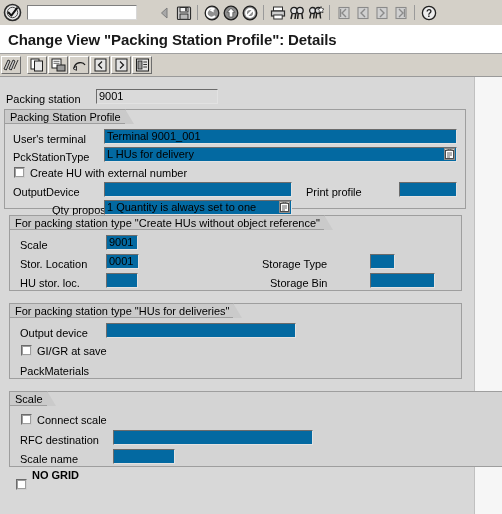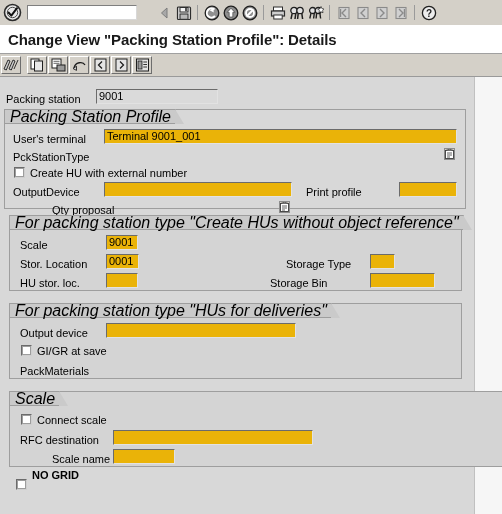--- a/index.html
+++ b/index.html
@@ -82,21 +82,21 @@
     position:absolute;left:475px;top:0;width:27px;height:437px;
     background:#f6f6f6;
   }
 
   
   .lab{position:absolute;font-size:11px;color:#000;white-space:nowrap;line-height:13px;}
 
   
   .fld{
     position:absolute;box-sizing:border-box;height:15px;
-    background:#eab308;
+    background:#0369a1;
     border:1px solid #828282;
     border-top-color:#6b6b6b;border-left-color:#6b6b6b;
     border-right-color:#e2e2e2;border-bottom-color:#e2e2e2;
     font-family:"Liberation Sans",sans-serif;font-size:11px;
     padding:0 2px;color:#000;line-height:13px;white-space:nowrap;
     overflow:hidden;
   }
   .fld.key{background:#dadada;}
   .helpbtn{
     position:absolute;right:2px;top:1px;width:11px;height:12px;
@@ -121,21 +121,21 @@
     background:#d8d8d8;
   }
   .grp.inner{background:#d4d4d4;}
   .grphdr{
     position:absolute;left:-1px;top:-1px;height:15px;
     background:#cacaca;
     border:1px solid #9e9e9e;
     box-sizing:border-box;
     display:flex;align-items:center;
     padding:0 4px 0 5px;
-    font-size:16px;color:#000;white-space:nowrap;font-style:italic;
+    font-size:11px;color:#000;white-space:nowrap;
   }
   .grphdr .slant{
     position:absolute;right:-9px;top:-1px;width:0;height:0;
     border-style:solid;
     border-width:15px 0 0 9px;
     border-color:transparent transparent transparent #cacaca;
   }
 
   
   svg{display:block;}
@@ -338,40 +338,42 @@
 
         <div class="grphdr" style="left:-1px;top:-1px;min-width:120px;">
           <span>Packing Station Profile</span>
           <span class="slant"></span>
         </div>
 
         <div class="lab" style="left:8px;top:23px;">User's terminal</div>
         <div class="fld" style="left:99px;top:19px;width:353px;">Terminal 9001_001</div>
 
         <div class="lab" style="left:8px;top:41px;">PckStationType</div>
+        <div class="fld" style="left:99px;top:37px;width:353px;">L   HUs for delivery</div>
         <div class="helpbtn" style="left:439px;top:38px;">
           <svg width="9" height="10" viewBox="0 0 9 10">
             <rect x="0.5" y="1.5" width="8" height="8" fill="#ffffff" stroke="#3a3a3a" stroke-width="0.9"></rect>
             <path d="M0.5 1.5 L4.5 0.2 L8.5 1.5" fill="#9a9a9a" stroke="#3a3a3a" stroke-width="0.7"></path>
             <line x1="2" y1="4" x2="7" y2="4" stroke="#3a3a3a" stroke-width="0.8"></line>
             <line x1="2" y1="6" x2="7" y2="6" stroke="#3a3a3a" stroke-width="0.8"></line>
             <line x1="2" y1="8" x2="5" y2="8" stroke="#3a3a3a" stroke-width="0.8"></line>
           </svg>
         </div>
 
         <div class="cbx" style="left:9px;top:57px;"></div>
         <div class="lab" style="left:25px;top:57px;">Create HU with external number</div>
 
         <div class="lab" style="left:8px;top:76px;">OutputDevice</div>
         <div class="fld" style="left:99px;top:72px;width:188px;"></div>
 
         <div class="lab" style="left:301px;top:76px;">Print profile</div>
         <div class="fld" style="left:394px;top:72px;width:58px;"></div>
 
         <div class="lab" style="left:12px;top:94px;margin-left:35px;">Qty proposal</div>
+        <div class="fld" style="left:99px;top:90px;width:188px;">1   Quantity is always set to one</div>
         <div class="helpbtn" style="left:274px;top:91px;">
           <svg width="9" height="10" viewBox="0 0 9 10">
             <rect x="0.5" y="1.5" width="8" height="8" fill="#ffffff" stroke="#3a3a3a" stroke-width="0.9"></rect>
             <path d="M0.5 1.5 L4.5 0.2 L8.5 1.5" fill="#9a9a9a" stroke="#3a3a3a" stroke-width="0.7"></path>
             <line x1="2" y1="4" x2="7" y2="4" stroke="#3a3a3a" stroke-width="0.8"></line>
             <line x1="2" y1="6" x2="7" y2="6" stroke="#3a3a3a" stroke-width="0.8"></line>
             <line x1="2" y1="8" x2="5" y2="8" stroke="#3a3a3a" stroke-width="0.8"></line>
           </svg>
         </div>
 
@@ -384,21 +386,21 @@
 
           <div class="lab" style="left:10px;top:23px;">Scale</div>
           <div class="fld" style="left:96px;top:19px;width:32px;">9001</div>
 
           <div class="lab" style="left:10px;top:42px;">Stor. Location</div>
           <div class="fld" style="left:96px;top:38px;width:33px;">0001</div>
 
           <div class="lab" style="left:10px;top:61px;">HU stor. loc.</div>
           <div class="fld" style="left:96px;top:57px;width:32px;"></div>
 
-          <div class="lab" style="left:276px;top:42px;text-align:center;">Storage Type</div>
+          <div class="lab" style="left:252px;top:42px;text-align:center;">Storage Type</div>
           <div class="fld" style="left:360px;top:38px;width:25px;"></div>
 
           <div class="lab" style="left:260px;top:61px;">Storage Bin</div>
           <div class="fld" style="left:360px;top:57px;width:65px;"></div>
         </div>
 
         <div class="grp inner" style="left:4px;top:193px;width:453px;height:76px;">
 
           <div class="grphdr" style="left:-1px;top:-1px;">
             <span>For packing station type "HUs for deliveries"</span>
@@ -420,21 +422,21 @@
             <span>Scale</span>
             <span class="slant"></span>
           </div>
 
           <div class="cbx" style="left:11px;top:22px;"></div>
           <div class="lab" style="left:27px;top:22px;">Connect scale</div>
 
           <div class="lab" style="left:10px;top:42px;">RFC destination</div>
           <div class="fld" style="left:103px;top:38px;width:200px;"></div>
 
-          <div class="lab" style="left:10px;top:61px;margin-left:32px;">Scale name</div>
+          <div class="lab" style="left:10px;top:61px;">Scale name</div>
           <div class="fld" style="left:103px;top:57px;width:62px;"></div>
         </div>
 
         <div class="cbx" style="left:11px;top:369px;"></div>
         <div class="lab" style="left:27px;top:359px;font-weight:bold;">NO GRID</div>
 
       </div>
 
     </div>
   </div>

